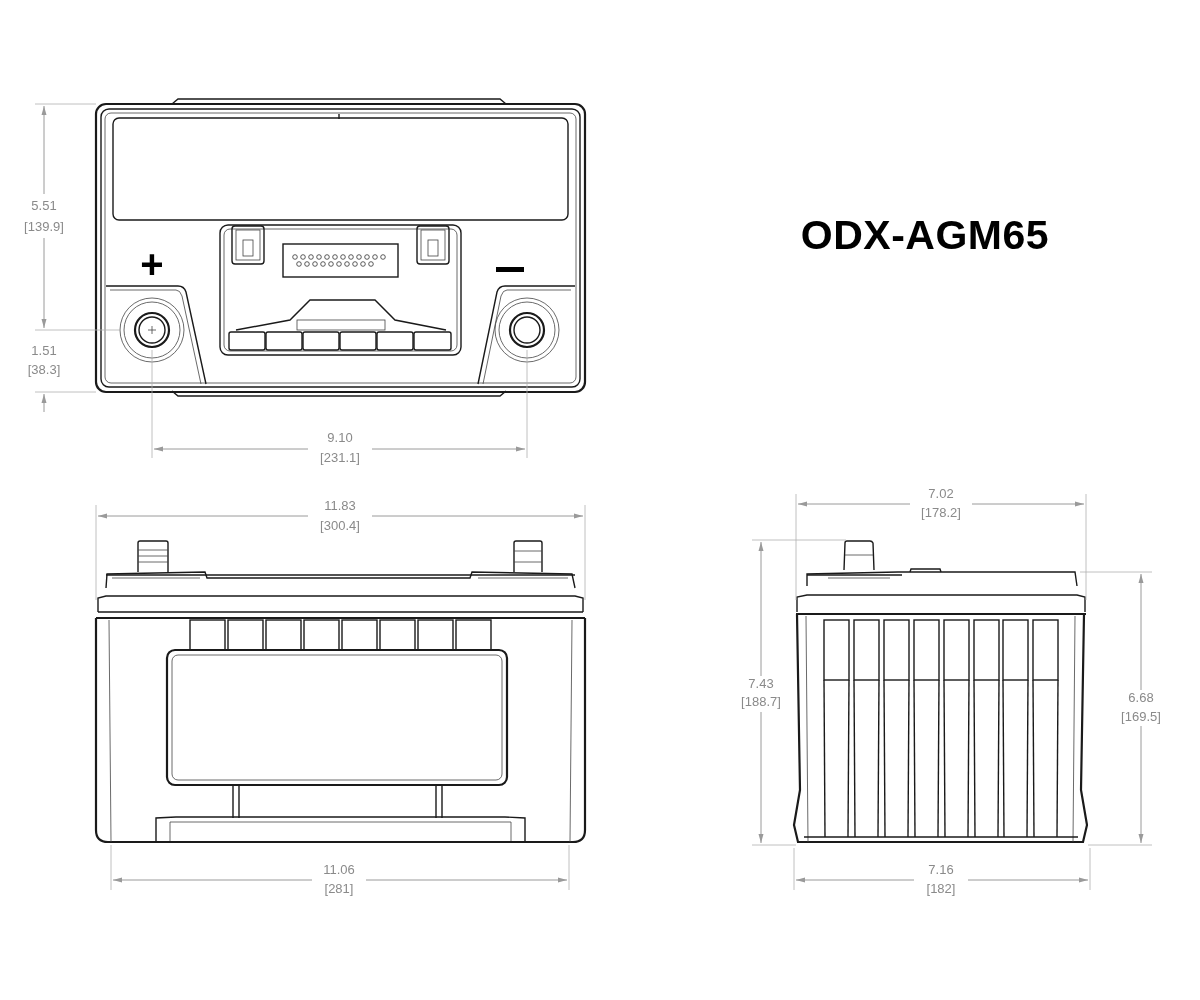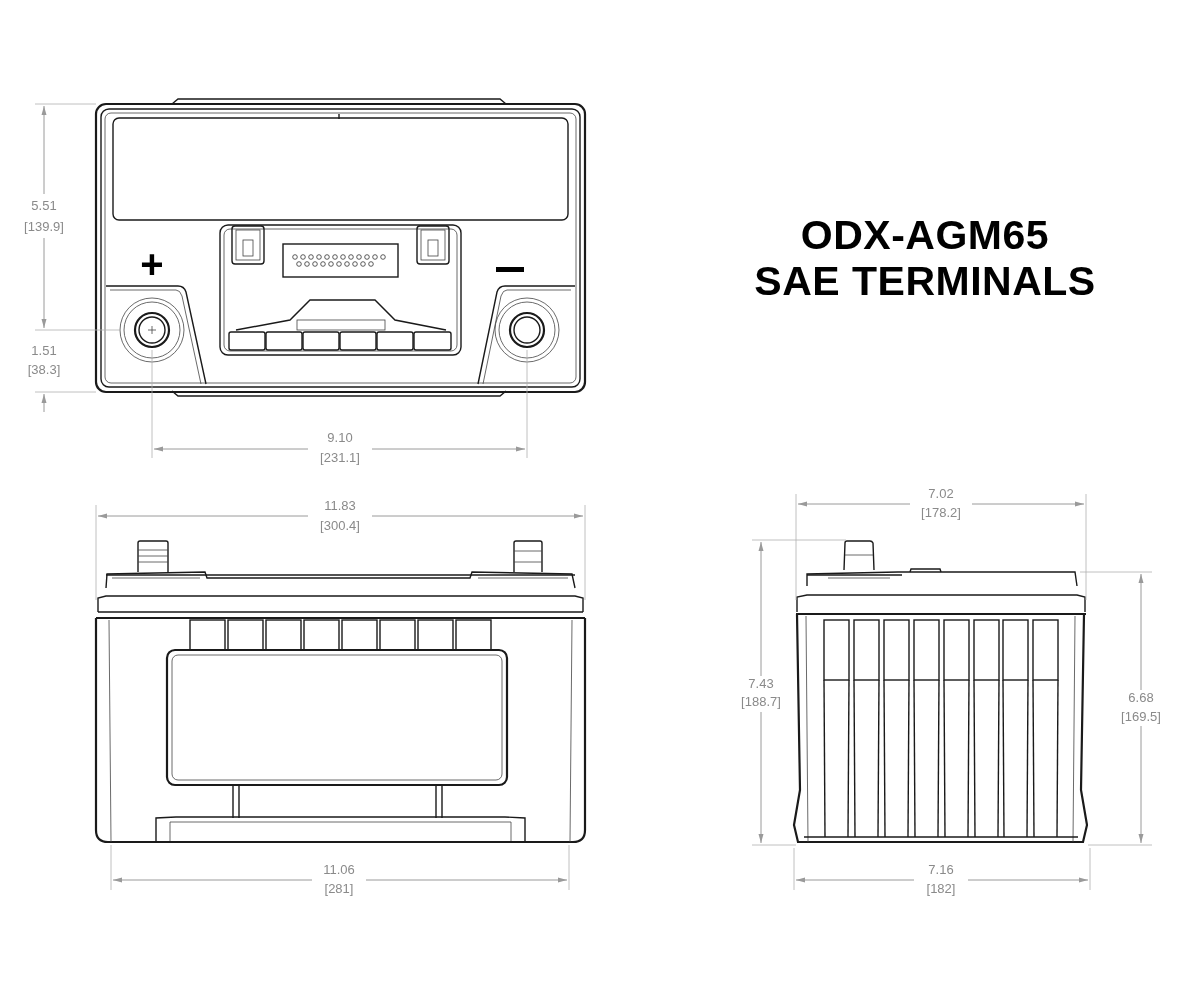--- a/index.html
+++ b/index.html
@@ -274,14 +274,13 @@
     <line class="dim" x1="796" y1="880" x2="914" y2="880"></line>
     <line class="dim" x1="968" y1="880" x2="1088" y2="880"></line>
     <path d="M796,880 l9,-2.5 v5 z M1088,880 l-9,-2.5 v5 z" fill="#9a9a9a"></path>
     <text class="dim-text" x="941" y="874">7.16</text>
     <text class="dim-text" x="941" y="893">[182]</text>
   </g>
 </svg>
 
 <div class="title-block">
   <div class="title-line">ODX-AGM65</div>
-  <div class="title-line">SAE TERMINALS</div>
 </div>
 
 </body></html>

